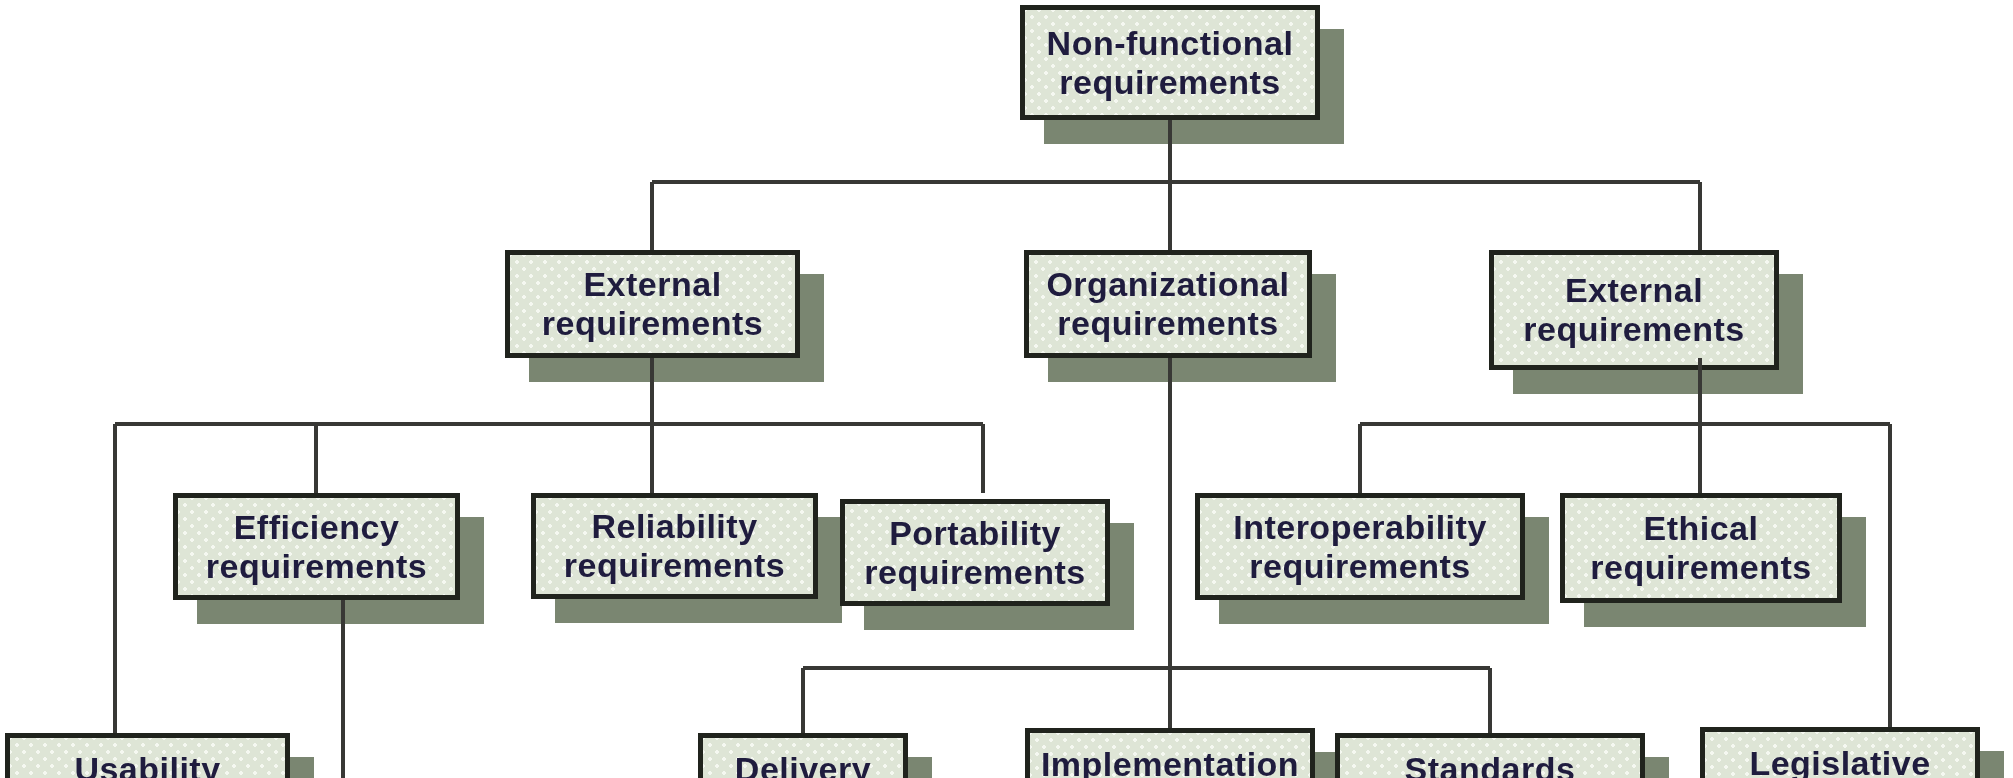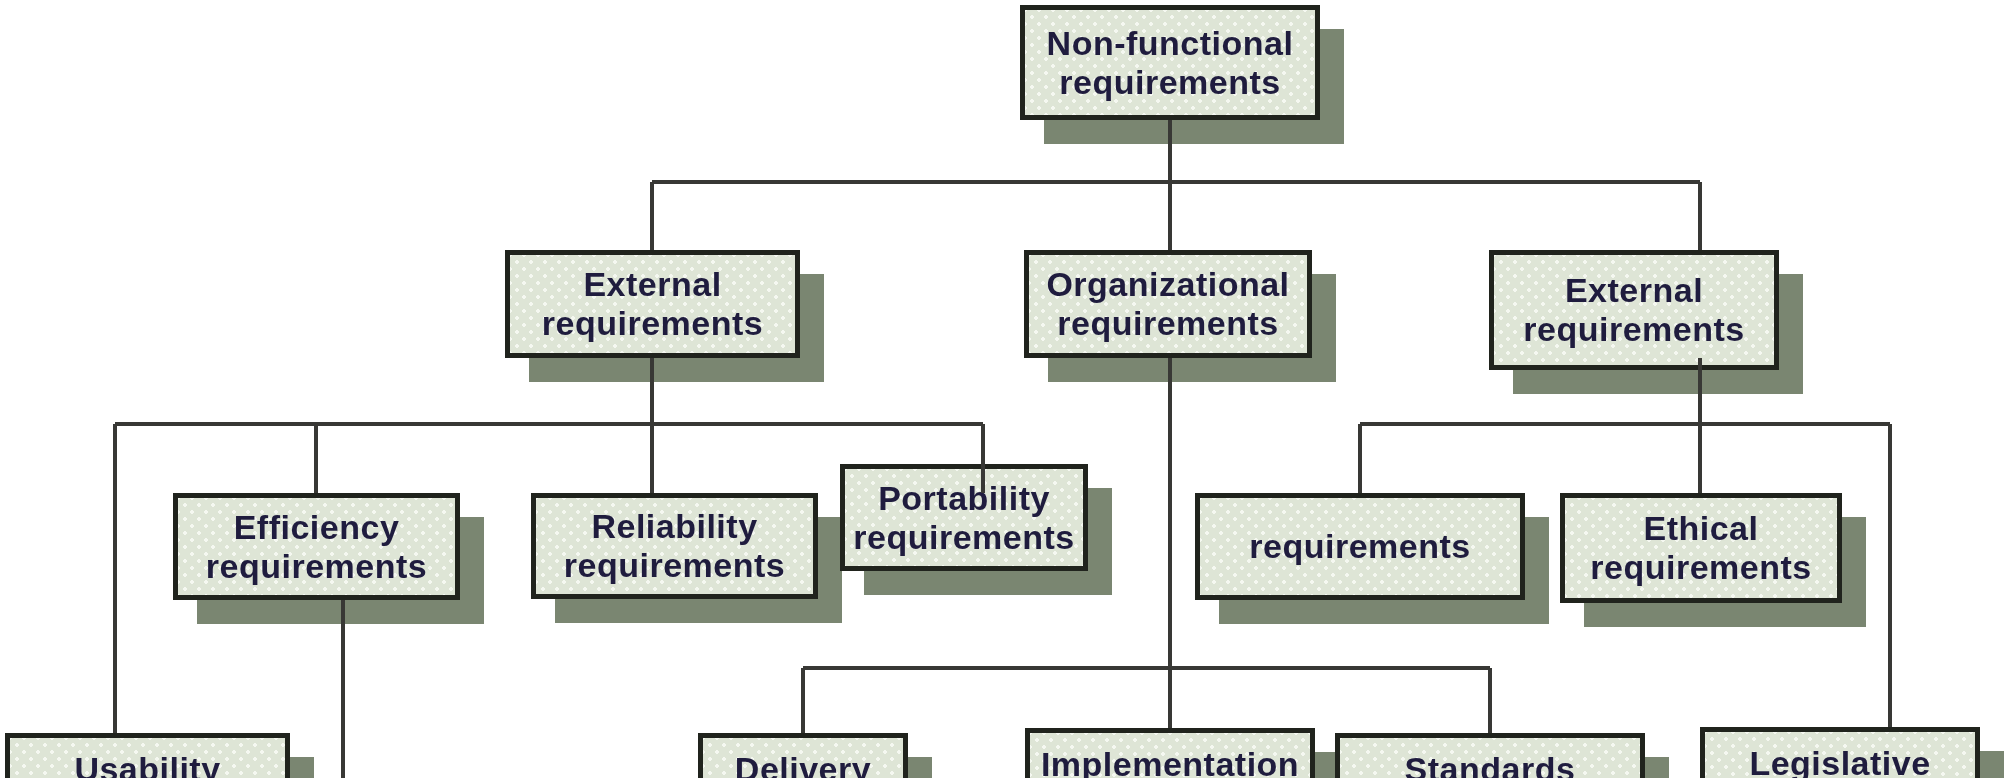--- a/index.html
+++ b/index.html
@@ -73,25 +73,26 @@
       <span class="node-line">requirements</span>
     </div>
     <div class="node" style="left: 173px; top: 493px; width: 287px; height: 107px;">
       <span class="node-line">Efficiency</span>
       <span class="node-line">requirements</span>
     </div>
     <div class="node" style="left: 508px; top: 493px; width: 287px; height: 106px; margin-left: 23px;">
       <span class="node-line">Reliability</span>
       <span class="node-line">requirements</span>
     </div>
-    <div class="node" style="left: 840px; top: 464px; width: 248px; height: 107px;">
+    <div class="node" style="left: 840px; top: 499px; width: 270px; height: 107px;">
       <span class="node-line">Portability</span>
       <span class="node-line">requirements</span>
     </div>
     <div class="node" style="left: 1195px; top: 493px; width: 330px; height: 107px;">
+      <span class="node-line">Interoperability</span>
       <span class="node-line">requirements</span>
     </div>
     <div class="node" style="left: 1560px; top: 493px; width: 282px; height: 110px;">
       <span class="node-line">Ethical</span>
       <span class="node-line">requirements</span>
     </div>
     <div class="node node--cut" style="left: 5px; top: 733px; width: 285px; height: 105px;">
       <span class="node-line">Usability</span>
     </div>
     <div class="node node--cut" style="left: 698px; top: 733px; width: 210px; height: 105px;">

